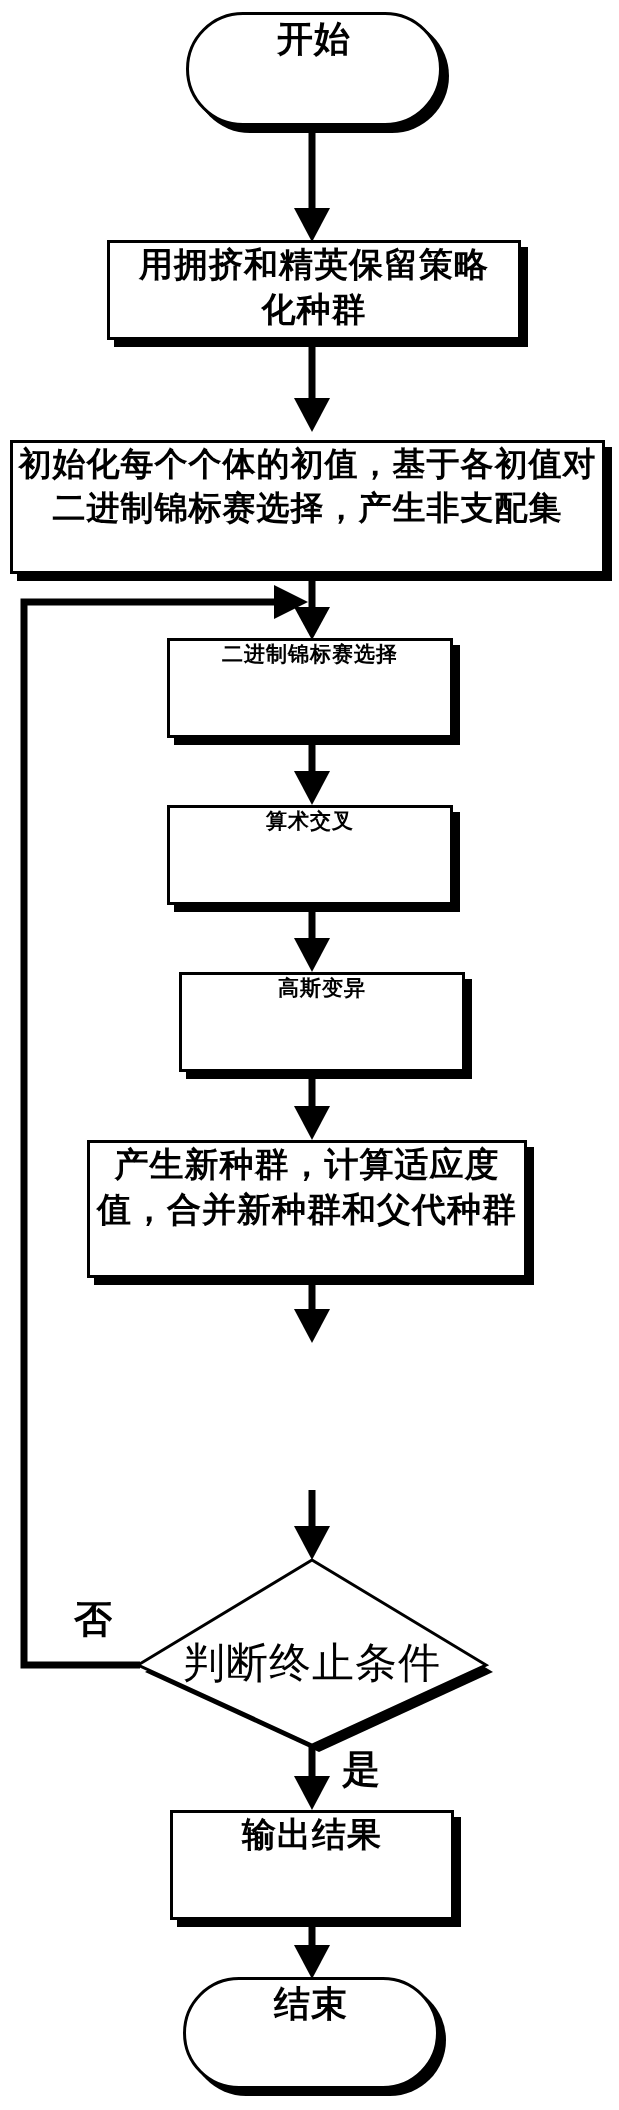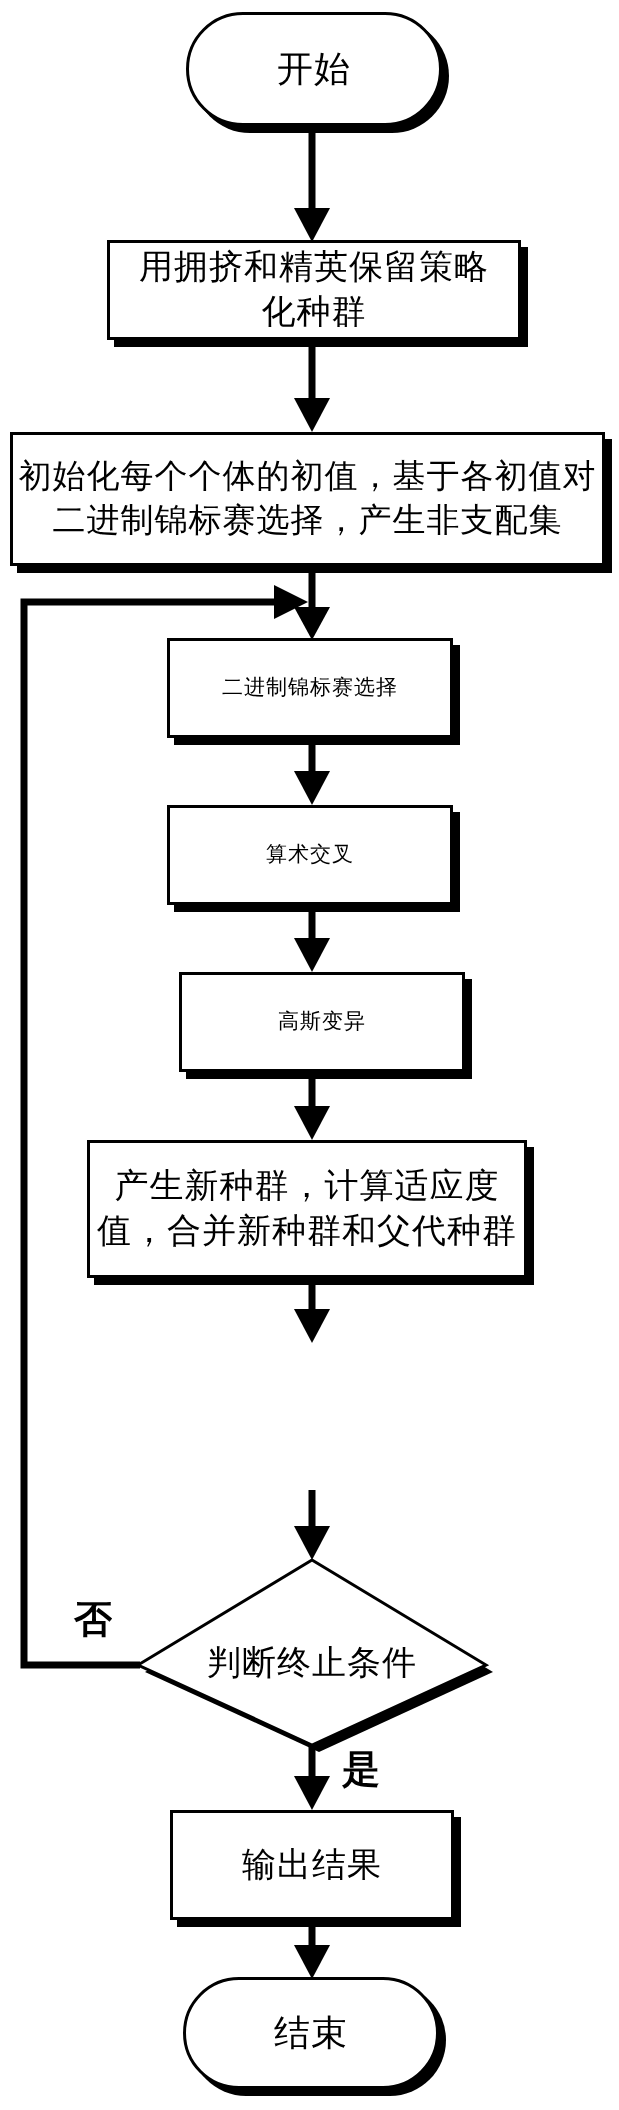--- a/index.html
+++ b/index.html
@@ -12,32 +12,33 @@
     overflow:hidden;
   }
   #connectors{position:absolute;left:0;top:0;}
   .node{
     position:absolute;
     box-sizing:border-box;
     background:#ffffff;
     border:3px solid #000;
     box-shadow:7px 7px 0 #000;
     display:flex;flex-direction:column;
-    align-items:center;justify-content:center;
+    align-items:center;
     text-align:center;
+    font-weight:bold;
   }
   .rect{font-size:34px;line-height:1.32;}
   .rect-sm{font-size:21px;}
-  .rect-wide{font-size:33px;}
+  .rect-wide{font-size:33px;margin-top:8px;}
   .oval{border-radius:62px;font-size:36px;}
   .tline{white-space:nowrap;letter-spacing:1px;}
   .diamond-label{
     position:absolute;
     display:flex;align-items:center;justify-content:center;
-    font-size:34px;text-align:center;
+    font-size:42px;text-align:center;
     background:transparent;border:none;box-shadow:none;
   }
   .edge-label{
     position:absolute;
     font-size:38px;font-weight:bold;
     line-height:1;
   }
   .head{fill:#000;stroke:none;}
   .shaft{stroke:#000;stroke-width:7;fill:none;}
   .loop{stroke:#000;stroke-width:7;fill:none;}

